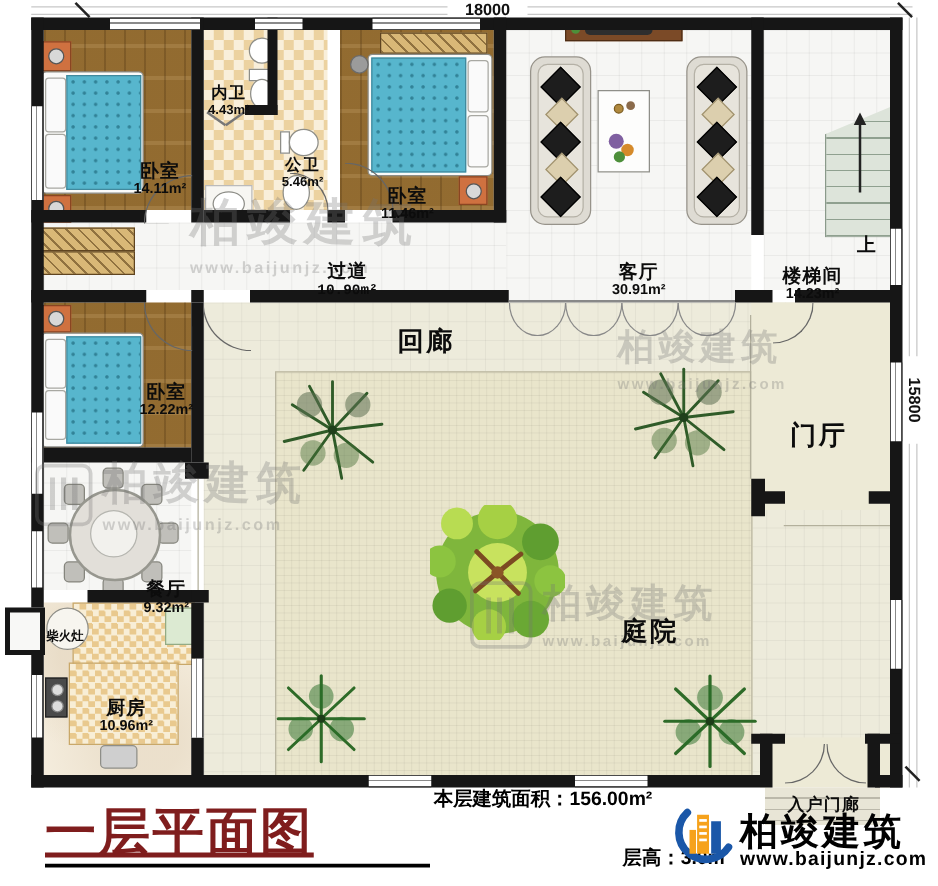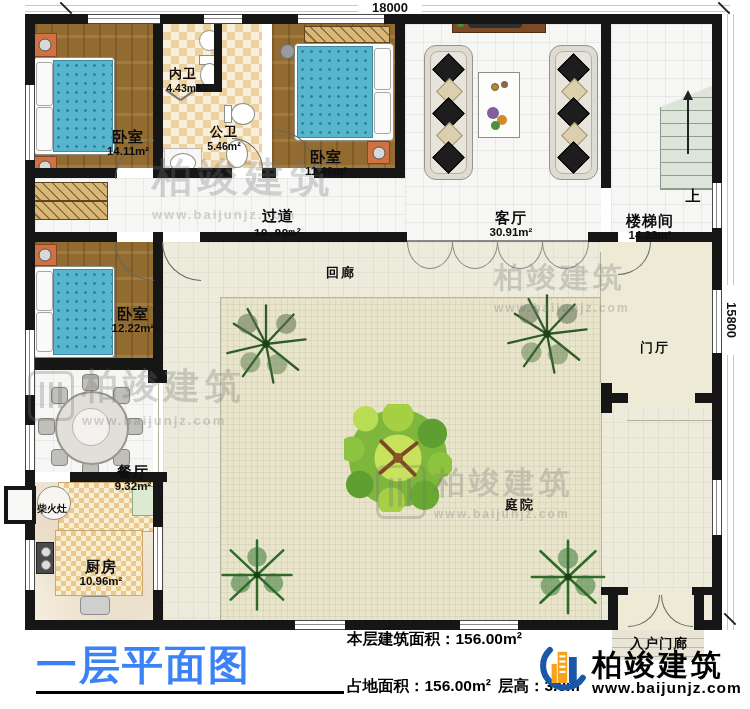--- a/index.html
+++ b/index.html
@@ -62,35 +62,35 @@
   .arc.br{border-bottom:1.5px solid #666;border-right:1.5px solid #666;border-bottom-right-radius:100% 100%;}
   .scallop{position:absolute;border:1px solid #888;border-top:none;border-radius:0 0 50% 50%/0 0 100% 100%;}
   .thin{position:absolute;background:#b3b09c;}
   
   .rlabel{position:absolute;transform:translate(-50%,-50%);text-align:center;color:#0c0c0c;font-weight:800;
     line-height:1.15;white-space:nowrap;}
   .rlabel .rn{display:block;font-size:15px;letter-spacing:1px;margin-top:33px;}
   .rlabel .ra{display:block;font-size:11.5px;}
   .rlabel.sm .rn{font-size:13px;}
   .rlabel.sm .ra{font-size:10.5px;}
-  .lone{position:absolute;transform:translate(-50%,-50%);font-weight:800;font-size:13px;color:#0c0c0c;
+  .lone{position:absolute;transform:translate(-50%,-50%);font-weight:800;font-size:21px;color:#0c0c0c;
     letter-spacing:2px;white-space:nowrap;}
   .tiny{font-size:10px;letter-spacing:0;}
   
   .dimline{position:absolute;background:#c8c8c8;}
   .tick{position:absolute;width:16px;height:2px;background:#222;transform:rotate(45deg);}
   .dimlabel{position:absolute;background:#fff;font-weight:700;font-size:13px;text-align:center;color:#111;}
   
   .wm{position:absolute;display:flex;align-items:center;gap:8px;color:rgba(115,115,115,.30);pointer-events:none;}
   .wm .wm-logo{border:3px solid rgba(115,115,115,.30);border-radius:8px;
     background:repeating-linear-gradient(90deg,rgba(115,115,115,.30) 0 4px,transparent 4px 9px) center/55% 60% no-repeat;}
   .wm .wm-name{font-weight:900;white-space:nowrap;}
   .wm .wm-url{font-weight:700;white-space:nowrap;letter-spacing:2px;}
   
-  .titlewrap{position:absolute;display:flex;align-items:flex-end;color:#3b82f6;}
+  .titlewrap{position:absolute;display:flex;align-items:flex-end;color:#7f1d1d;text-decoration:underline;}
   .title-main{font-size:41px;font-weight:900;letter-spacing:2px;}
   .title-scale{font-size:36px;font-weight:700;margin-left:16px;}
   .statline{position:absolute;font-size:15.5px;font-weight:700;color:#000;white-space:nowrap;}
   .brandname{position:absolute;font-size:30px;font-weight:900;letter-spacing:3px;color:#000;white-space:nowrap;}
   .brandurl{position:absolute;font-size:15.5px;font-weight:800;letter-spacing:1px;color:#000;white-space:nowrap;}
   .steps{position:absolute;background:repeating-linear-gradient(to bottom,#e8e5d6 0 8px,#bbb8aa 8px 9px);}
   .vline{position:absolute;background:#222;}
   .arrowhead{position:absolute;width:0;height:0;border-left:5px solid transparent;border-right:5px solid transparent;border-bottom:10px solid #222;}
 </style>
 </head>
@@ -405,21 +405,21 @@
   </div>
 
   <div class="rlabel" style="left:128px;top:127px;">
     <span class="rn">卧室</span>
       <span class="ra">14.11m²</span>
   </div>
   <div class="rlabel sm" style="left:183px;top:64px;">
     <span class="rn">内卫</span>
       <span class="ra">4.43m²</span>
   </div>
-  <div class="rlabel sm" style="left:224px;top:122px;">
+  <div class="rlabel sm" style="left:242px;top:122px;">
     <span class="rn">公卫</span>
       <span class="ra">5.46m²</span>
   </div>
   <div class="rlabel" style="left:326px;top:147px;">
     <span class="rn">卧室</span>
       <span class="ra">11.46m²</span>
   </div>
   <div class="rlabel" style="left:278px;top:208px;font-family:Liberation Mono, monospace;">
     <span class="rn">过道</span>
       <span class="ra">10.90m²</span>
@@ -451,23 +451,20 @@
   <div class="lone tiny" style="left:52px;top:509px;">柴火灶</div>
   <div class="lone" style="left:694px;top:196px;font-size:15px;">上</div>
 
   <div class="titlewrap" style="left:36px;top:638px;">
     <span class="title-main">一层平面图</span>
   </div>
   <div class="abs" style="left:36px;top:691px;width:308px;height:3px;background:#000;"></div>
 
   <div class="statline" style="left:347px;top:629px;">
     <span>本层建筑面积：</span><span>156.00m²</span>
-  </div>
-  <div class="statline" style="left:347px;top:676px;">
-    <span>占地面积：</span><span>156.00m²</span>
   </div>
   <div class="statline" style="left:498px;top:676px;">
     <span>层高：</span><span>3.0m</span>
   </div>
 
   <div class="abs" style="left:536px;top:640px;width:52px;height:60px;">
     <svg width="52" height="60" viewBox="0 0 60 66">
       <path d="M16 10 A25 25 0 1 0 54 42" fill="none" stroke="#1a57a8" stroke-width="7" stroke-linecap="round"></path>
       <rect x="25" y="12" width="11" height="36" fill="#f6a21c"></rect>
       <rect x="38" y="18" width="9" height="30" fill="#1a57a8"></rect>

